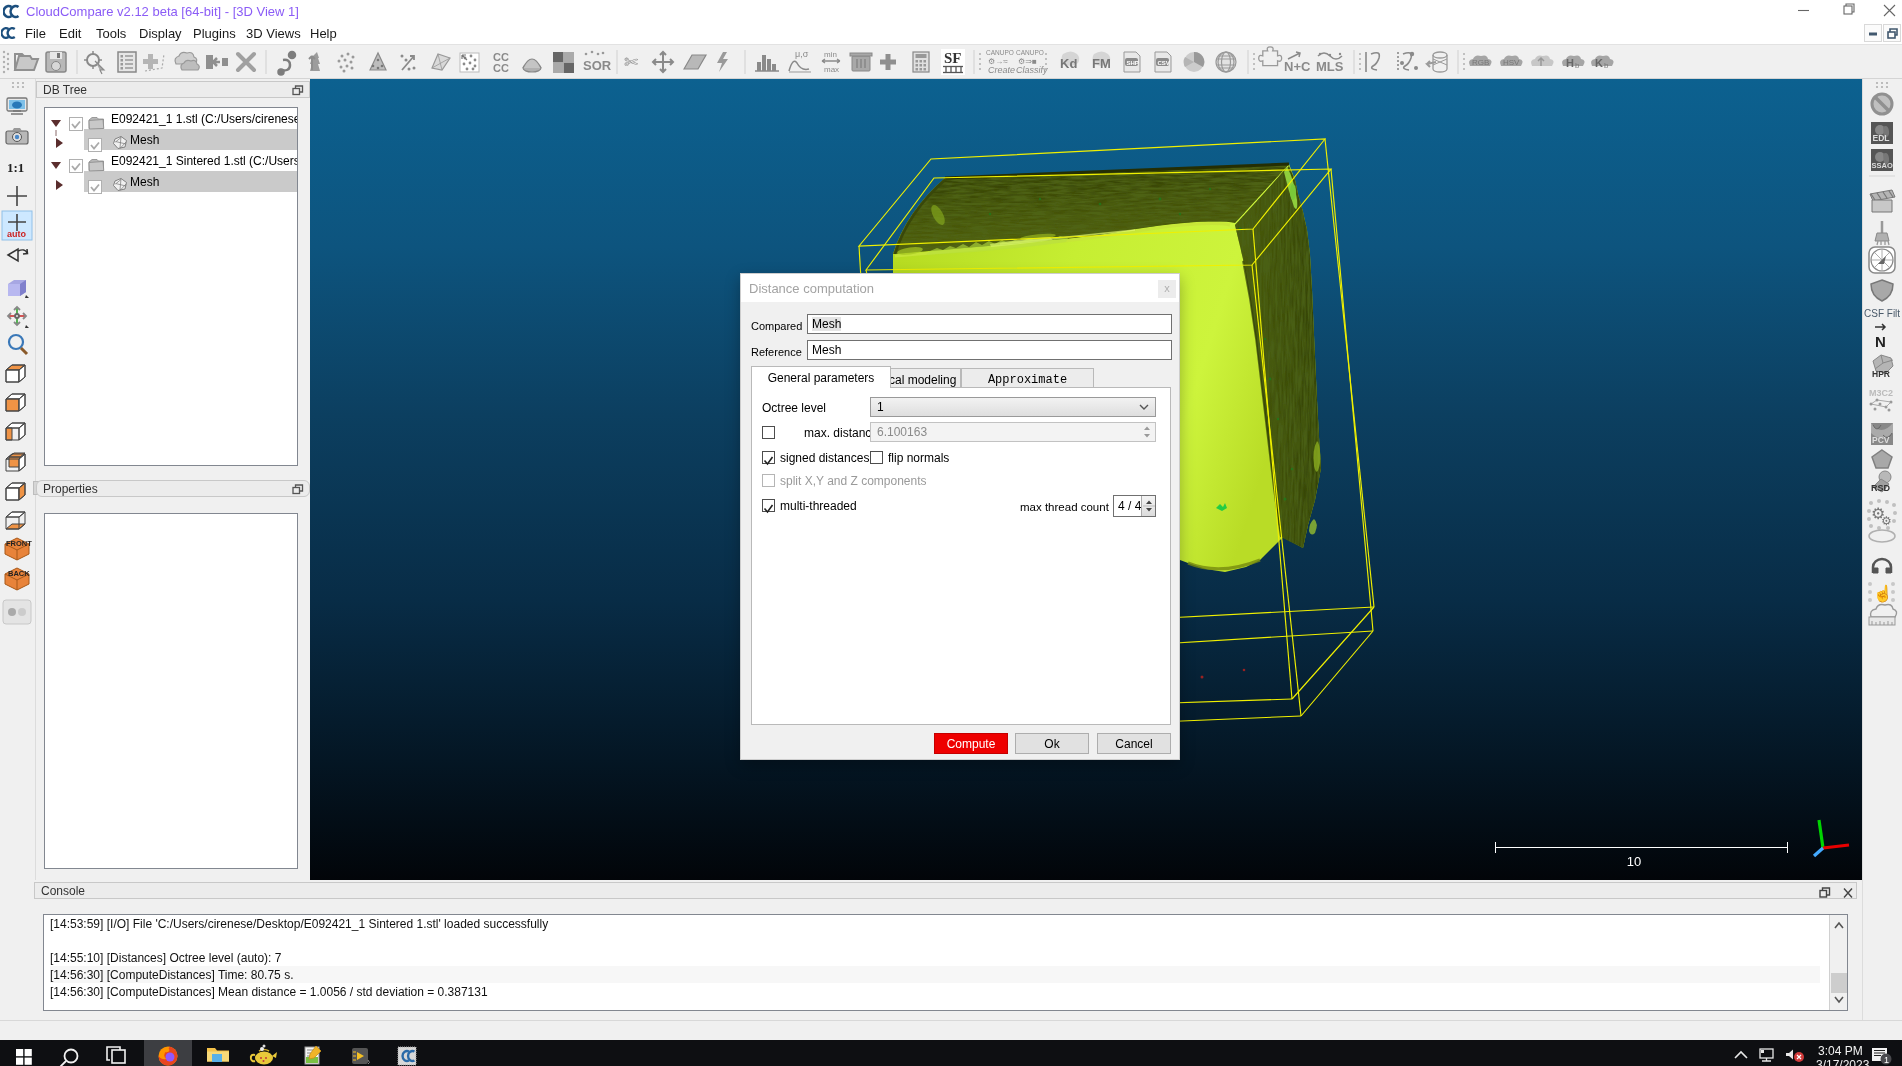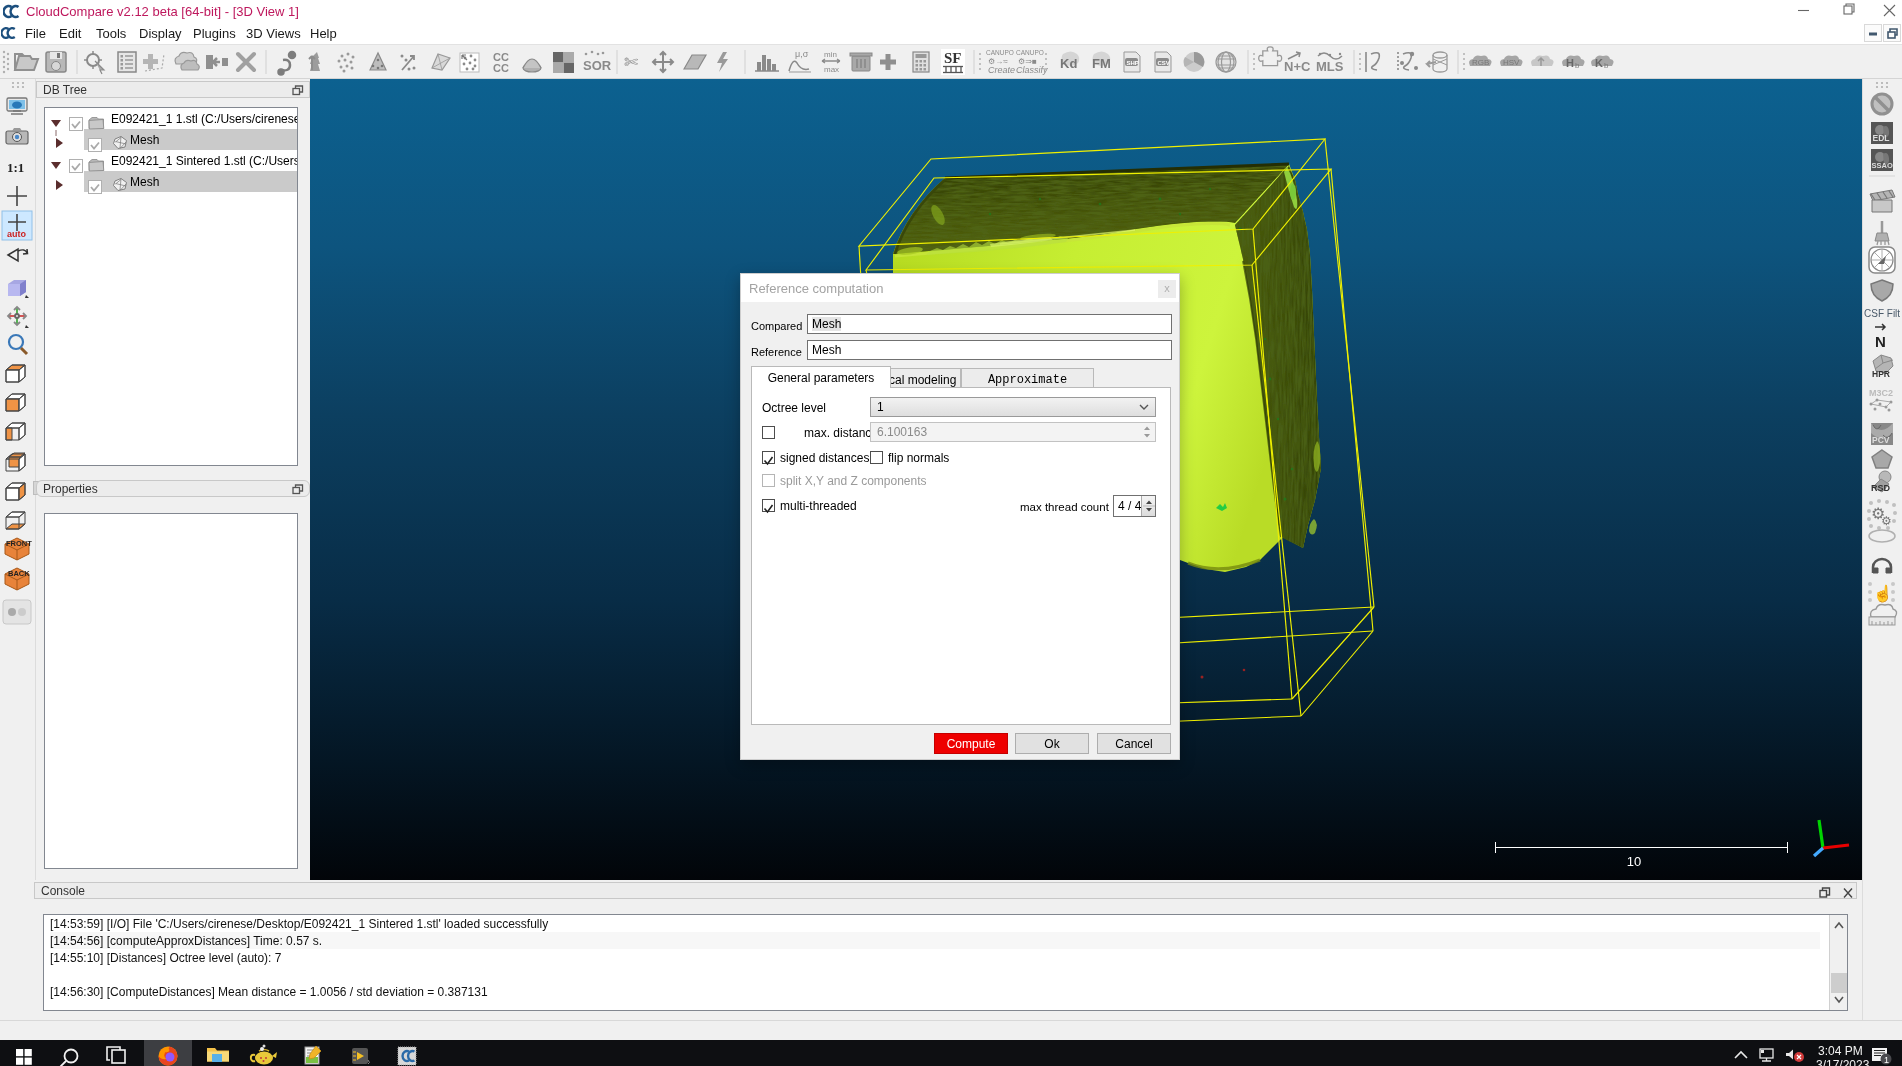--- a/index.html
+++ b/index.html
@@ -1,21 +1,21 @@
 <!DOCTYPE html>
 <html><head>
 <meta charset="utf-8">
 <style>
 * { margin:0; padding:0; box-sizing:border-box; }
 html,body { width:1902px; height:1066px; overflow:hidden; font-family:"Liberation Sans", sans-serif; }
 body { position:relative; background:#f0f0f0; }
 .abs { position:absolute; }
 
 #titlebar { left:0; top:0; width:1902px; height:22px; background:#ffffff; }
-#titletext { left:26px; top:4px; font-size:13px; color:#be185d; }
+#titletext { left:26px; top:4px; font-size:13px; color:#8b5cf6; }
 
 #menubar { left:0; top:22px; width:1902px; height:23px; background:#ffffff; border-bottom:1px solid #e2e2e2;}
 .menuitem { position:absolute; top:4px; font-size:13px; color:#1a1a1a; }
 
 #toolbar { left:0; top:46px; width:1902px; height:33px; background:#f0f0f0; border-bottom:1px solid #d4d4d4; }
 
 #leftbar { left:0; top:79px; width:36px; height:941px; background:#f0f0f0; border-right:1px solid #dcdcdc; }
 
 #dbdock { left:36px; top:79px; width:274px; height:805px; background:#f0f0f0; }
 .docktitle { position:absolute; height:17px; background:#ececec; border:1px solid #c8c8c8; font-size:12px; color:#333; padding-left:6px; padding-top:1px; }
@@ -904,22 +904,22 @@
         <rect x="6" y="538" width="26" height="8" fill="#e8e8e8" stroke="#999"></rect>
         <path d="M9,546 v-4 m4,4 v-3 m4,3 v-4 m4,4 v-3 m4,3 v-4 m4,4 v-3" stroke="#999"></path>
       </g>
 </svg>
 </div>
 
 <div class="abs" id="console"></div>
 <div class="abs docktitle" style="left:34px; top:882px; width:1823px;">Console</div>
 <div class="abs" id="consolebox">
   <div class="cline" style="top:0px;">[14:53:59] [I/O] File 'C:/Users/cirenese/Desktop/E092421_1 Sintered 1.stl' loaded successfully</div>
-  <div class="cline" style="top:17px; background:#f7f7f7;">[14:54:56] [computeApproxDistances] Time: 0.57 s.</div>
   <div class="cline" style="top:34px;">[14:55:10] [Distances] Octree level (auto): 7</div>
+  <div class="cline" style="top:51px; background:#f7f7f7;">[14:56:30] [ComputeDistances] Time: 80.75 s.</div>
   <div class="cline" style="top:68px;">[14:56:30] [ComputeDistances] Mean distance = 1.0056 / std deviation = 0.387131</div>
 </div>
 
 <svg class="abs" style="left:1819px; top:887px;" width="34" height="12" viewBox="0 0 34 12">
   <g stroke="#444" stroke-width="1.4" fill="none">
       <rect x="1" y="3.5" width="6.5" height="6.5"></rect>
       <path d="M3.5,3.5 V1 H10.5 V8 H8"></path>
       <path d="M25,1.5 L33,10.5 M33,1.5 L25,10.5"></path>
     </g>
 </svg>
@@ -1020,21 +1020,21 @@
         <rect x="1872" y="8" width="15" height="13" fill="#f2f2f2"></rect>
         <path d="M1874,10.5 h11 M1874,13 h11 M1874,15.5 h7" stroke="#222"></path>
         <circle cx="1886" cy="19" r="5.5" fill="#4a4a4e"></circle>
         <text x="1884" y="23" font-size="9" fill="#fff">1</text>
       </g>
 </svg>
 </div>
 
 <div class="abs" id="dlg">
   <div class="abs" id="dlgtitle">
-      <span>Reference computation</span>
+      <span>Distance computation</span>
     </div>
   <div class="abs" style="left:417px; top:6px; width:18px; height:18px; background:#ececec; color:#b0b0b0; font-size:11px; text-align:center; padding-top:2px;">x</div>
   <div class="dlabel" style="left:10px; top:46px; font-size:11px;">Compared</div>
   <div class="dfield" style="left:66px; top:40px; width:365px; height:20px;"><span style="background:#e4e4e4;">Mesh</span></div>
   <div class="dlabel" style="left:10px; top:72px; font-size:11px;">Reference</div>
   <div class="dfield" style="left:66px; top:66px; width:365px; height:20px;">Mesh</div>
 
   <div class="tab" style="left:10px; width:140px; top:92px; background:#fff; border:1px solid #b9b9b9; border-bottom:none; z-index:2;">General parameters</div>
   <div class="tab" style="left:130px; width:90px; top:94px; height:20px; background:#ececec; border:1px solid #b9b9b9;">Local modeling</div>
   <div class="tab" style="left:220px; width:133px; top:94px; height:20px; background:#ececec; border:1px solid #b9b9b9;font-family:Liberation Mono, monospace;">Approximate distances</div>

